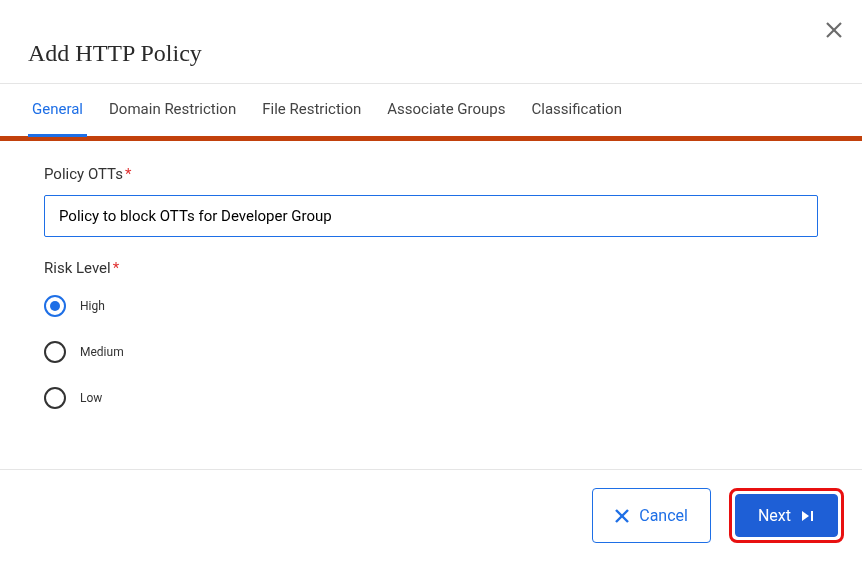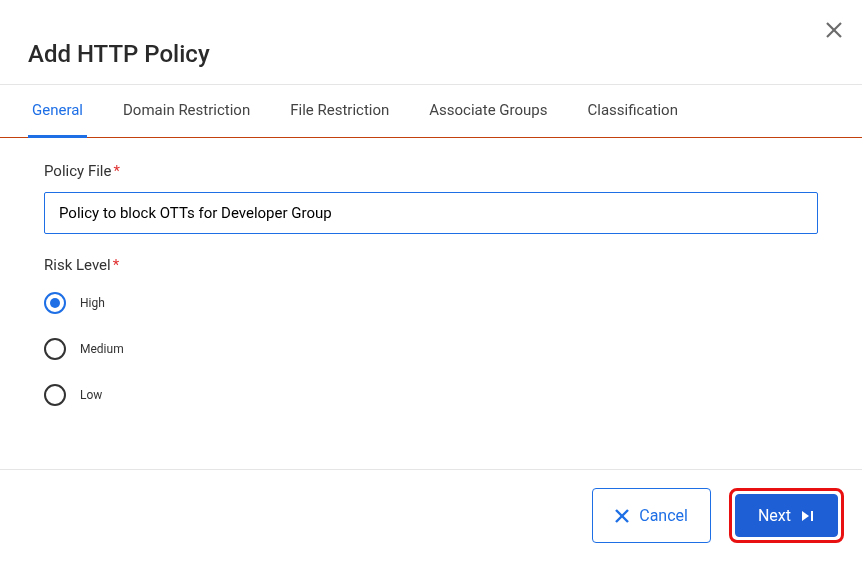--- a/index.html
+++ b/index.html
@@ -22,27 +22,28 @@
       cursor: pointer;
       color: #6b6b6b;
     }
     .dialog-header {
       padding: 40px 28px 16px 28px;
     }
     .dialog-title {
       font-size: 24px;
       font-weight: 500;
       color: #2a2a2a;
+      font-family: Liberation Serif, serif;
     }
     .tab-bar {
       display: flex;
       border-top: 1px solid #e5e5e5;
-      border-bottom: 1px solid #c2410c;
+      border-bottom: 5px solid #c2410c;
       padding: 0 28px;
-      gap: 32px;
+      gap: 18px;
     }
     .tab {
       padding: 16px 4px;
       font-size: 15px;
       color: #444;
       cursor: pointer;
       border-bottom: 3px solid transparent;
       margin-bottom: -1px;
     }
     .tab.active {
@@ -161,21 +162,21 @@
 <div class="tab-bar">
   <div class="tab active">General</div>
   <div class="tab">Domain Restriction</div>
   <div class="tab">File Restriction</div>
   <div class="tab">Associate Groups</div>
   <div class="tab">Classification</div>
 </div>
 
 <div class="content">
   <div class="field-label">
-    <span>Policy File</span><span class="required">*</span>
+    <span>Policy OTTs</span><span class="required">*</span>
   </div>
   <input type="text" class="text-input" value="Policy to block OTTs for Developer Group" style="">
 
   <div class="risk-section">
     <div class="field-label">
       <span>Risk Level</span><span class="required">*</span>
     </div>
 
     <div class="radio-group">
       <div class="radio-row">

